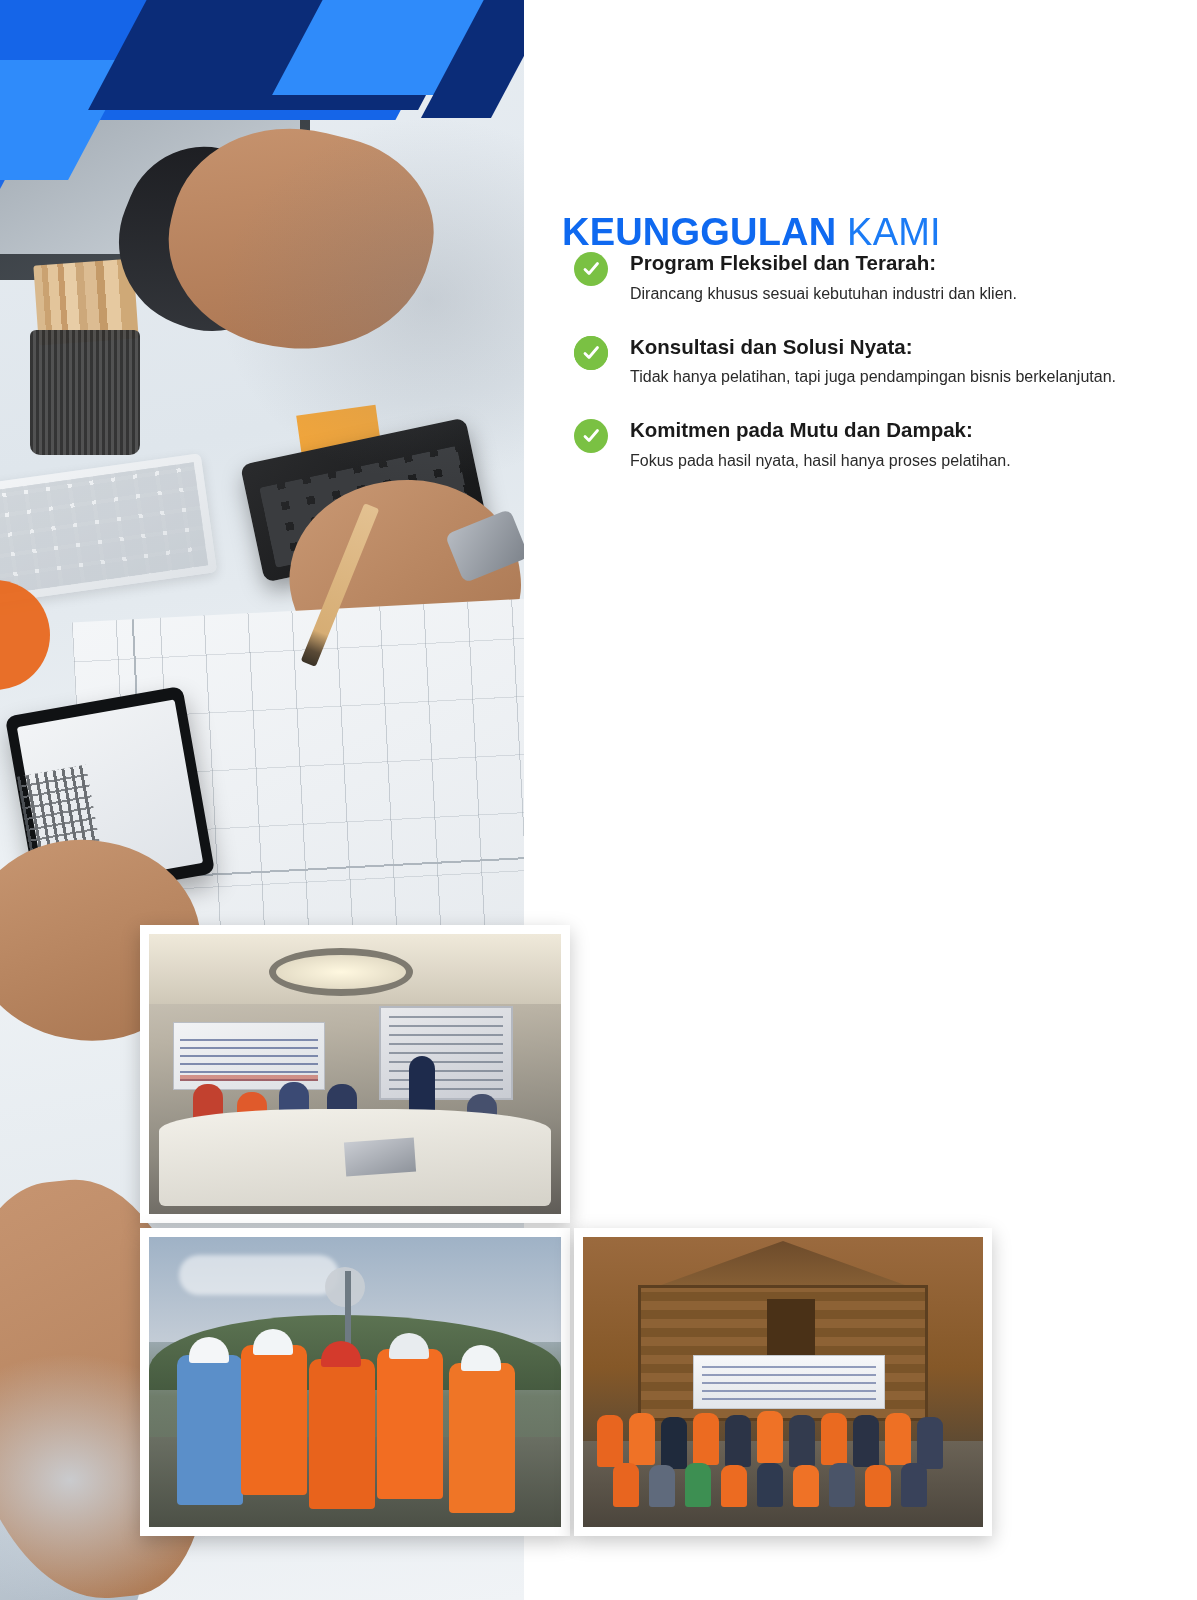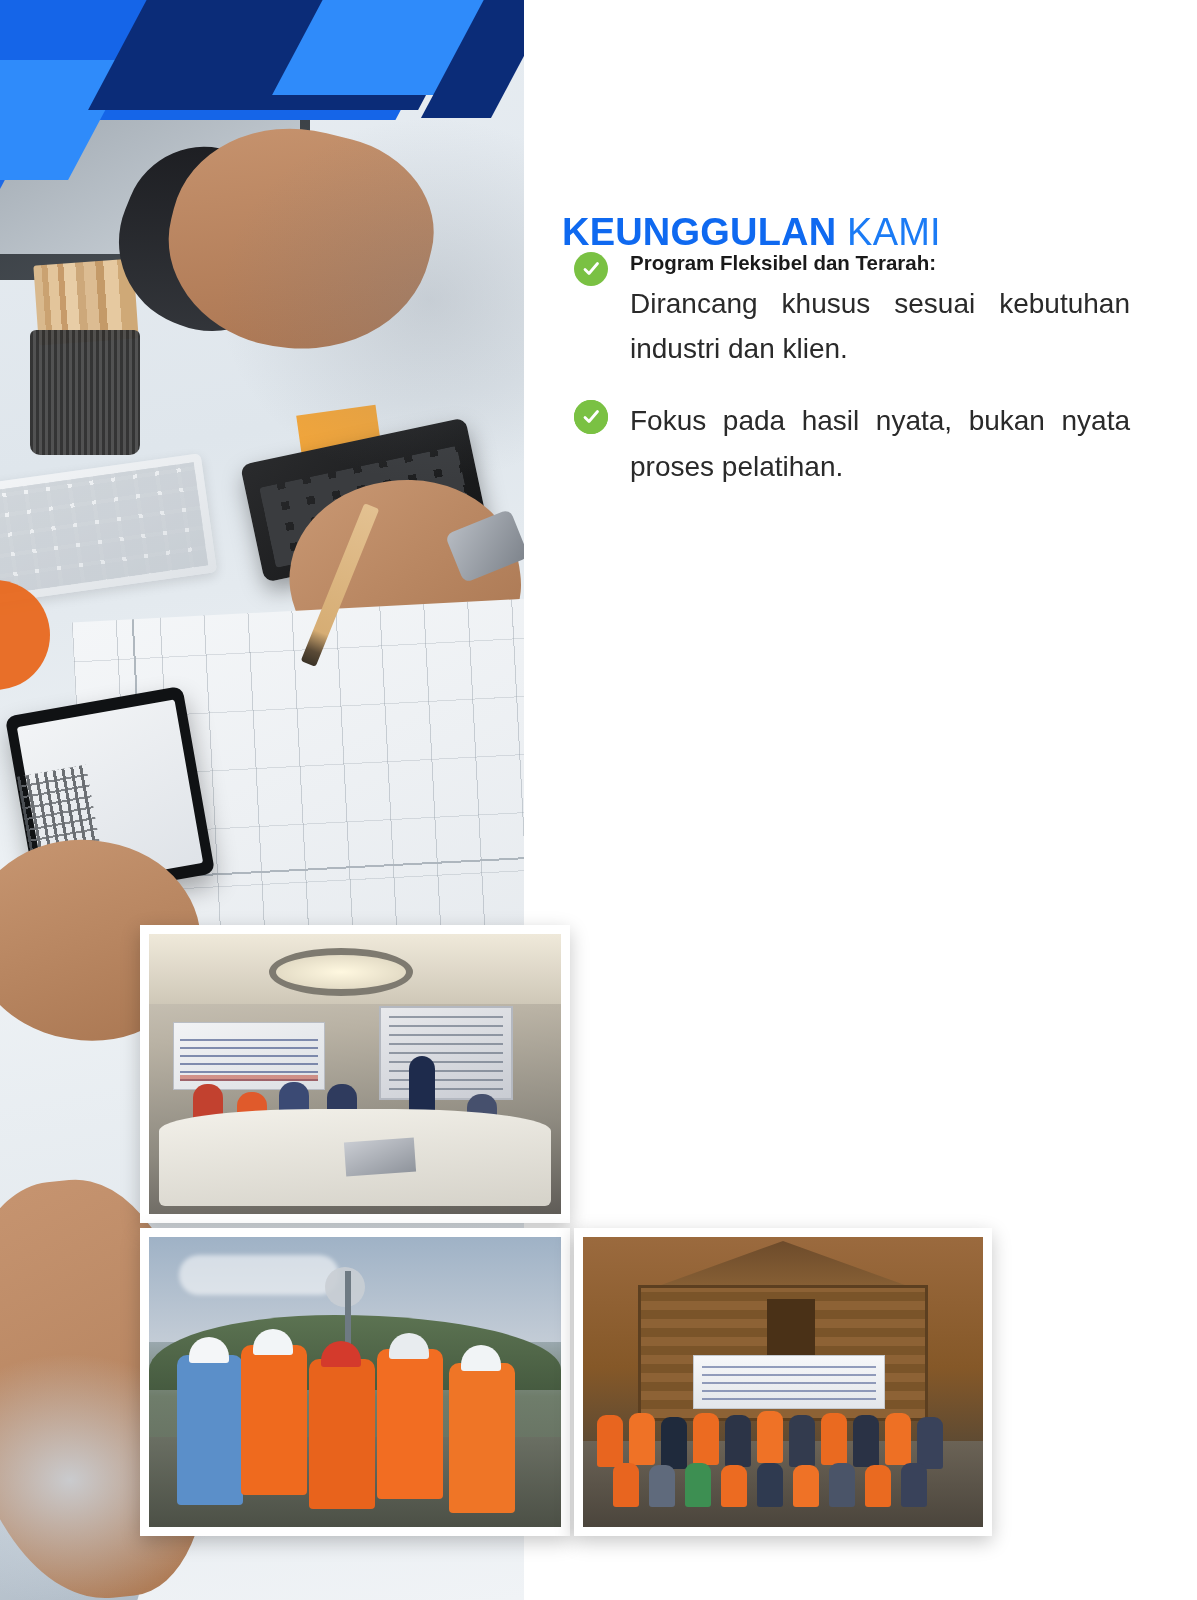--- a/index.html
+++ b/index.html
@@ -503,21 +503,21 @@
   }
   .check svg { display:block; }
   .item-title {
     font-weight: 700;
     font-size: 20.5px;
     color: #1a1a1a;
     margin: 0 0 4px 0;
     line-height: 1.3;
   }
   .item-body {
-    font-size: 28px;
+    font-size: 16px;
     color: #2a2a2a;
     line-height: 1.62;
     text-align: justify;
     margin: 0;
     max-width: 500px;
   }
 </style>
 </head>
 <body>
 
@@ -575,28 +575,38 @@
 
 
       <div class="item">
         <span class="check">
           <svg width="20" height="20" viewBox="0 0 20 20">
               <path d="M4 10.5 L8 14.5 L16.5 4.5" fill="none" stroke="#ffffff" stroke-width="2.8" stroke-linecap="round" stroke-linejoin="round"></path>
             </svg>
         </span>
       </div>
 
-
       <div class="item">
         <span class="check">
           <svg width="20" height="20" viewBox="0 0 20 20">
               <path d="M4 10.5 L8 14.5 L16.5 4.5" fill="none" stroke="#ffffff" stroke-width="2.8" stroke-linecap="round" stroke-linejoin="round"></path>
             </svg>
         </span>
-        <p class="item-body">Fokus pada hasil nyata, bukan nyata proses pelatihan.</p>
+        <p class="item-title">Konsultasi dan Solusi Nyata:</p>
+        <p class="item-body">Tidak hanya pelatihan, tapi juga pendampingan bisnis berkelanjutan.</p>
+      </div>
+
+      <div class="item">
+        <span class="check">
+          <svg width="20" height="20" viewBox="0 0 20 20">
+              <path d="M4 10.5 L8 14.5 L16.5 4.5" fill="none" stroke="#ffffff" stroke-width="2.8" stroke-linecap="round" stroke-linejoin="round"></path>
+            </svg>
+        </span>
+        <p class="item-title">Komitmen pada Mutu dan Dampak:</p>
+        <p class="item-body">Fokus pada hasil nyata, hasil hanya proses pelatihan.</p>
       </div>
 
     </div>
   </div>
 
   <div class="photo-card" id="card-meeting">
     <div class="photo-inner">
       <div class="mr-ceiling"></div>
       <div class="mr-light"></div>
       <div class="mr-screen"></div>

